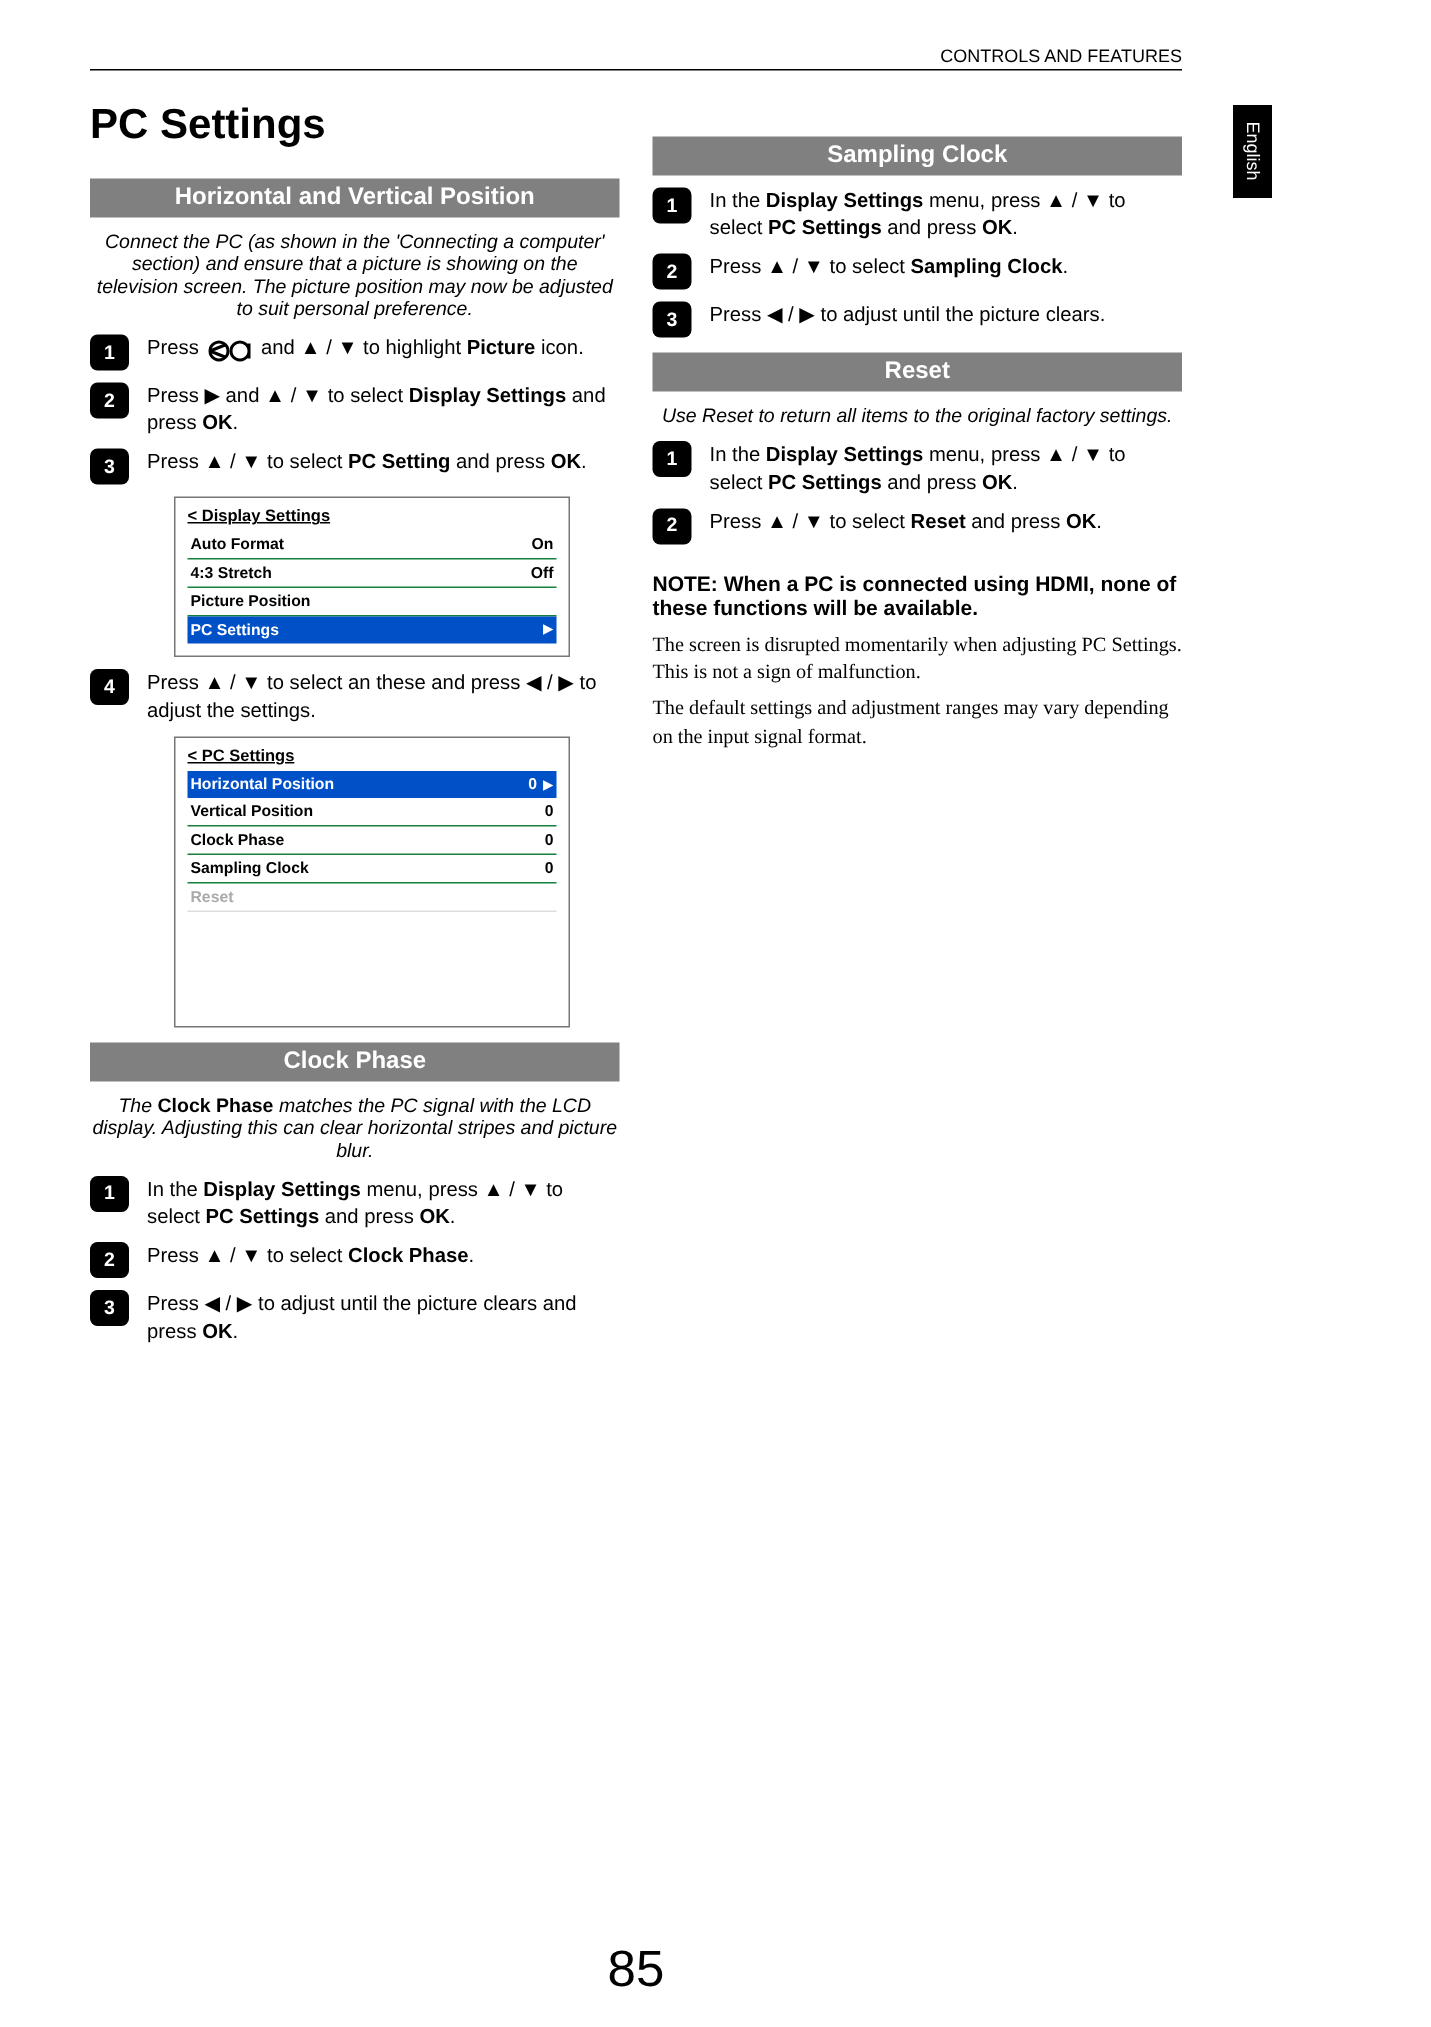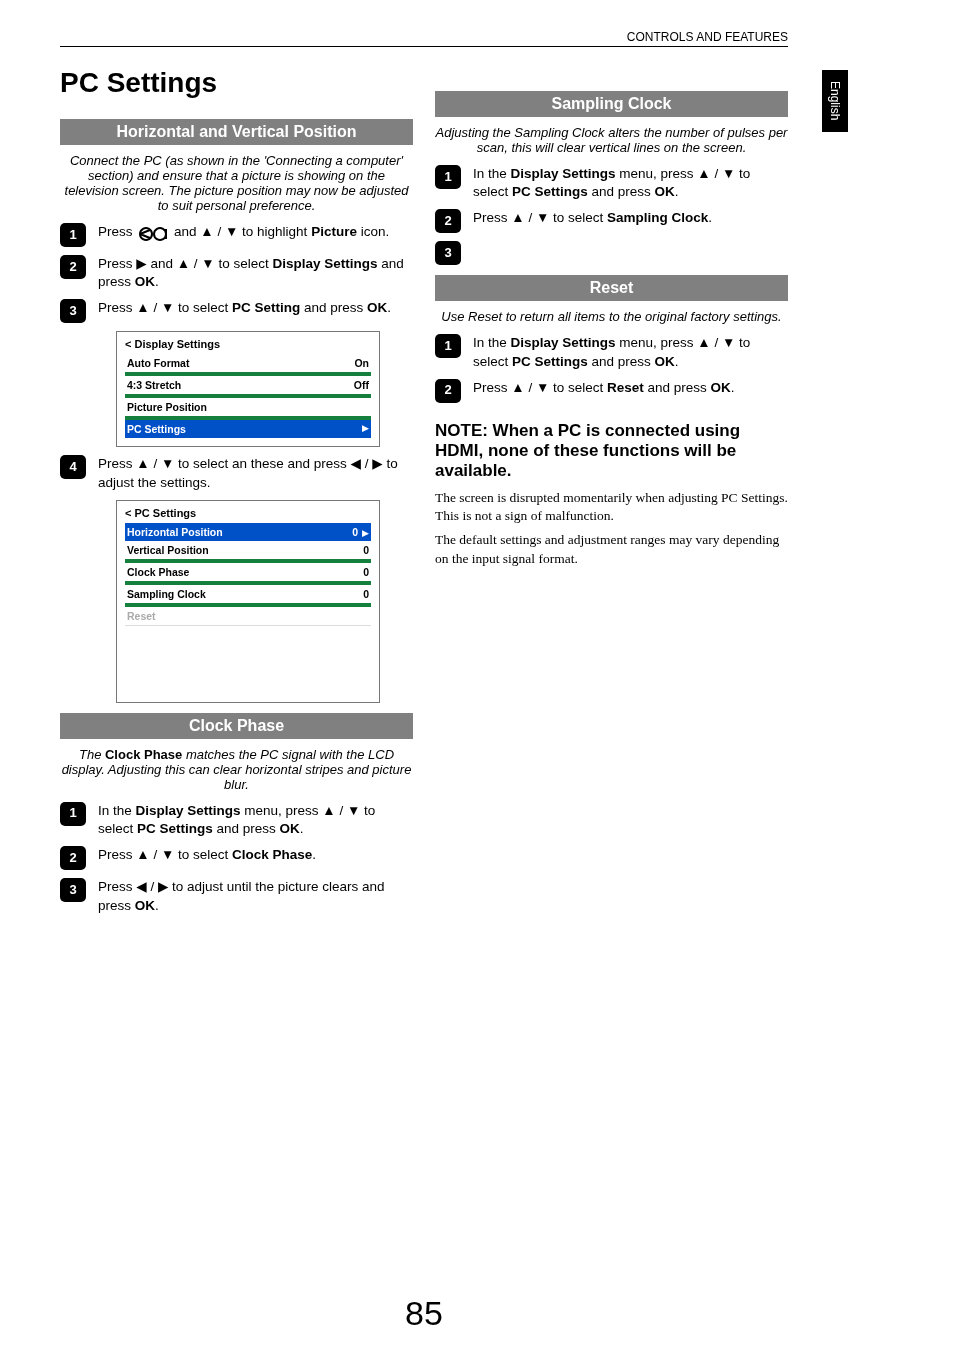--- a/index.html
+++ b/index.html
@@ -101,43 +101,44 @@
     padding: 6px 8px 8px 8px;
     font-size: 10.5px;
   }
   .menu-box.tall {
     padding-bottom: 76px;
   }
   .menu-title {
     font-weight: bold;
     margin-bottom: 4px;
     font-size: 11px;
+    text-decoration: underline;
   }
   .menu-row {
     display: flex;
     justify-content: space-between;
-    border-bottom: 4px solid #15803d;
+    border-bottom: 1px solid #15803d;
     padding: 3px 2px;
   }
   .menu-row.no-border { border-bottom: none; }
   .menu-row.selected {
     background: #0050c8;
     color: #fff;
     border-bottom: none;
   }
   .menu-row.selected .arrow-r {
     color: #fff;
   }
   .menu-row.dim { color: #aaa; border-bottom: 1px solid #ddd;}
   .menu-val { font-weight: bold; }
   .arrow-r { font-size: 9px; padding-left: 4px;}
   b { font-weight: bold; }
   .note {
     font-weight: bold;
-    font-size: 17px;
+    font-size: 14px;
     margin: 18px 0 8px 0;
   }
   .body-text {
     font-size: 13.5px;
     margin: 6px 0;
     line-height: 1.35;
     font-family: Liberation Serif, serif;
   }
   .page-number {
     position: absolute;
@@ -276,38 +277,40 @@
         <div class="step-badge">3</div>
         <div class="step-text">
           <span>Press </span><span>◀ / ▶</span><span> to adjust until the picture clears and press </span><b>OK</b><span>.</span>
         </div>
       </div>
     </div>
 
     <div class="col">
       <div style="height:14px"></div>
       <div class="section-bar">Sampling Clock</div>
-      <div class="intro">Adjusting the Sampling Clock alters the number of pulses per scan, this will clear vertical lines on the screen.</div>
 
       <div class="step-row">
         <div class="step-badge">1</div>
         <div class="step-text">
           <span>In the </span><b>Display Settings</b><span> menu, press </span><span>▲ / ▼</span><span> to select </span><b>PC Settings</b><span> and press </span><b>OK</b><span>.</span>
         </div>
       </div>
 
       <div class="step-row">
         <div class="step-badge">2</div>
         <div class="step-text">
           <span>Press </span><span>▲ / ▼</span><span> to select </span><b>Sampling Clock</b><span>.</span>
         </div>
       </div>
 
       <div class="step-row">
         <div class="step-badge">3</div>
+        <div class="step-text">
+          <span>Press </span><span>◀ / ▶</span><span> to adjust until the picture clears.</span>
+        </div>
       </div>
 
       <div class="section-bar">Reset</div>
       <div class="intro">Use Reset to return all items to the original factory settings.</div>
 
       <div class="step-row">
         <div class="step-badge">1</div>
         <div class="step-text">
           <span>In the </span><b>Display Settings</b><span> menu, press </span><span>▲ / ▼</span><span> to select </span><b>PC Settings</b><span> and press </span><b>OK</b><span>.</span>
         </div>

